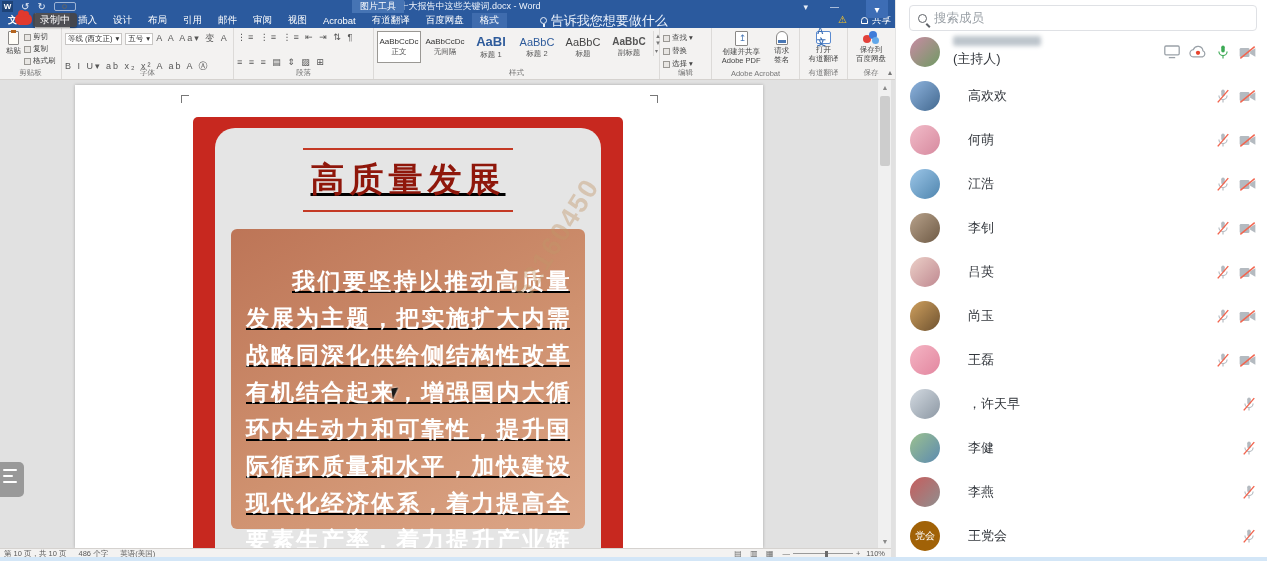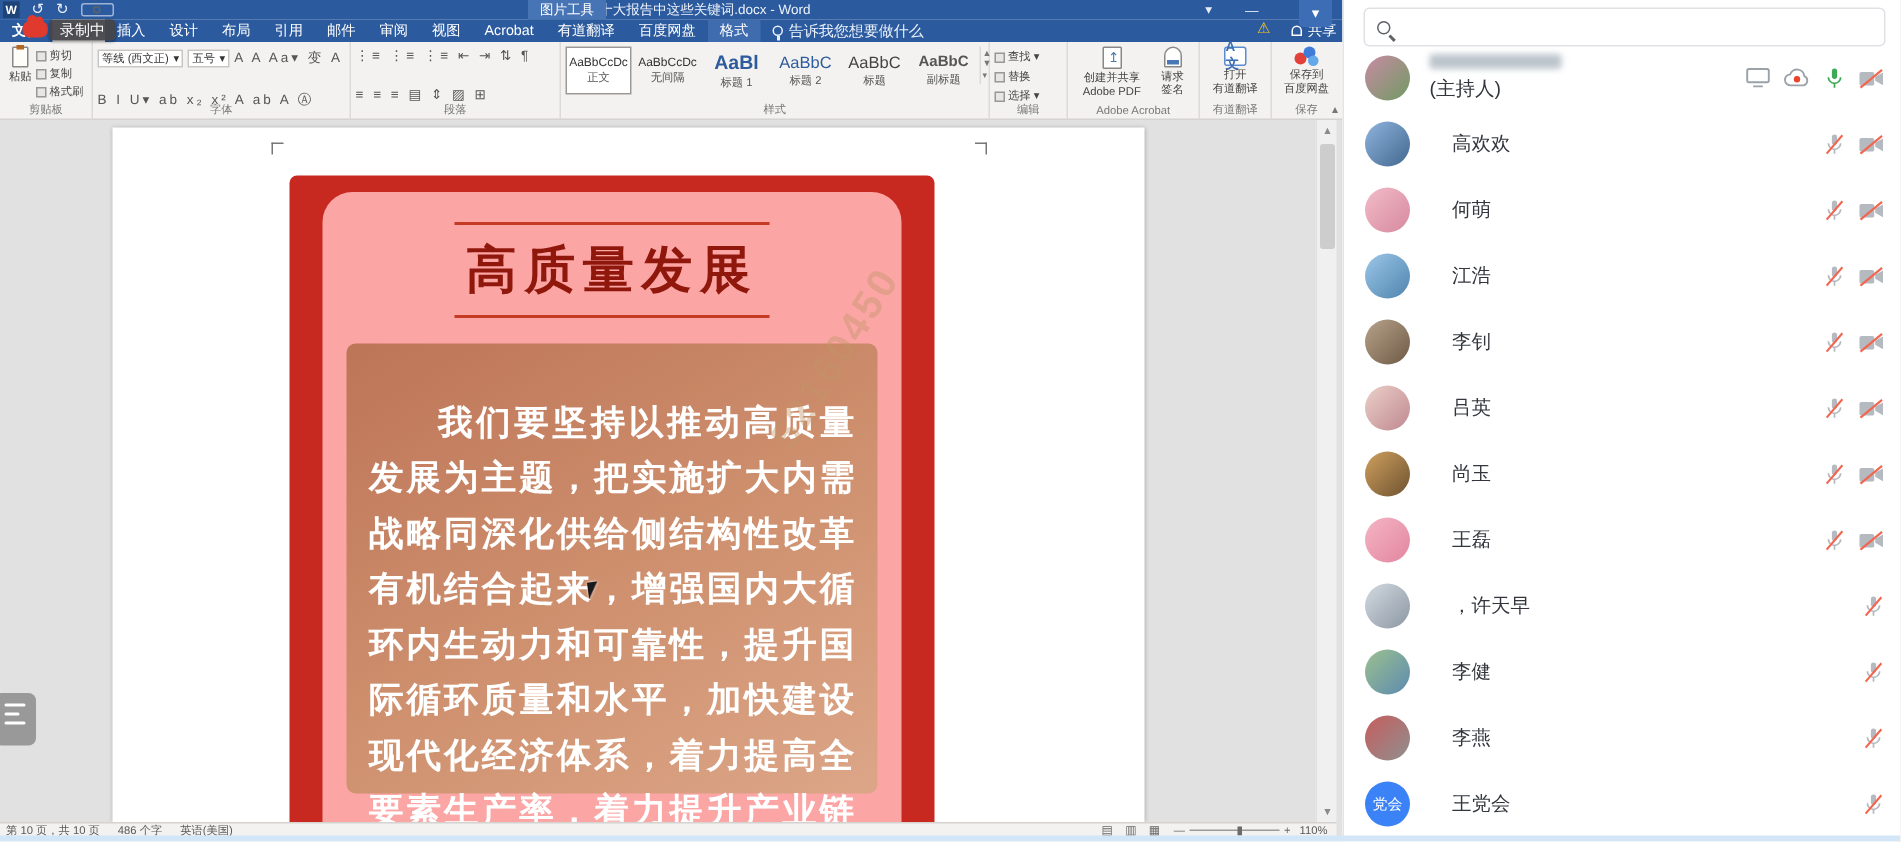--- a/index.html
+++ b/index.html
@@ -19,21 +19,21 @@
   .doc-title { position:absolute; left:0; right:0; text-align:center; font-size:9px; color:#eef3fb; pointer-events:none; }
   .ctx-group { position:absolute; left:352px; top:0; height:13px; padding:0 8px; background:#4674b4; color:#fff; font-size:9px; display:flex; align-items:center; }
   .tb-right { position:absolute; right:56px; top:0; height:13px; display:flex; align-items:center; gap:22px; color:#e8eef7; font-size:9px; }
 
   
   .tabrow { position:absolute; left:0; top:13px; width:895px; height:15px; background:#2b5a9e; display:flex; align-items:stretch; color:#fff; font-size:9.5px; }
   .tab { padding:0 8px; display:flex; align-items:center; white-space:nowrap; }
   .tab.file { background:#2b5a9e; font-weight:bold; }
   .tab.active-home { background:#f3f2f1; color:#2b579a; }
   .tab.ctx { background:#3f6cae; }
-  .tellme { display:flex; align-items:center; gap:4px; padding:0 8px; color:#e9f0fa; font-size:10px; white-space:nowrap; }
+  .tellme { display:flex; align-items:center; gap:4px; padding:0 8px; color:#e9f0fa; font-size:13px; white-space:nowrap;margin-left:25px; }
   .bulb { width:7px; height:7px; border:1px solid #e9f0fa; border-radius:50%; position:relative; }
   .bulb:after { content:""; position:absolute; left:2px; top:6px; width:2px; height:3px; background:#e9f0fa; }
   .share-btn { position:absolute; right:4px; top:14px; display:flex; align-items:center; gap:4px; color:#fff; font-size:9.5px; }
   .person-ic { width:7px; height:7px; border:1px solid #fff; border-radius:50% 50% 0 0; position:relative; }
   .warn-ic { position:absolute; right:48px; top:15px; color:#f7c325; font-size:10px; line-height:10px; }
   .overlay-chevron { position:absolute; left:866px; top:0; width:22px; height:18px; background:#3d6db5; border-radius:0 0 3px 3px; color:#fff; display:flex; align-items:center; justify-content:center; font-size:10px; }
 
   
   .rec-cloud { position:absolute; left:15px; top:14px; width:17px; height:11px; background:#e0392e; border-radius:5px; z-index:6; }
   .rec-cloud:before { content:""; position:absolute; left:3px; top:-4px; width:7px; height:7px; background:#e0392e; border-radius:50%; }
@@ -78,21 +78,21 @@
   .bd-ic .c2 { left:6px; top:0; width:8px; height:8px; background:#3f7bd9; }
   .bd-ic .c3 { left:9px; top:6px; width:7px; height:7px; background:#62a8ea; }
 
   
   .doc-area { position:absolute; left:0; top:80px; width:877px; height:468px; background:#e1e1e1; overflow:hidden; }
   .page { position:absolute; left:75px; top:5px; width:688px; height:463px; background:#fff; box-shadow:0 0 3px rgba(0,0,0,.25); }
   .cmark { position:absolute; width:8px; height:8px; }
   .cmark.l { left:106px; top:10px; border-left:1px solid #777; border-top:1px solid #777; }
   .cmark.r { left:575px; top:10px; border-right:1px solid #777; border-top:1px solid #777; }
   .poster { position:absolute; left:118px; top:32px; width:430px; height:440px; background:#c7281f; border-radius:5px 5px 0 0; overflow:hidden; }
-  .cream { position:absolute; left:22px; right:22px; top:11px; bottom:0; background:#fca5a5; border-radius:20px 20px 0 0; }
+  .cream { position:absolute; left:22px; right:22px; top:11px; bottom:0; background:#e5e5e5; border-radius:20px 20px 0 0;text-decoration:underline; }
   .ptitle-wrap { margin-top:20px; text-align:center; }
   .pline { width:210px; height:2px; background:#c43a25; margin:0 auto; }
   .ptitle { font-size:34px; font-weight:bold; color:#8f170b; letter-spacing:5px; margin:7px 0; font-family:"Liberation Serif","DejaVu Serif",serif; }
   .grad-box { margin:17px auto 0; width:354px; height:300px; border-radius:6px; background:linear-gradient(150deg,#bd7557 0%,#cf916f 55%,#dca688 100%); padding:34px 15px 0; }
   .grad-text { color:#fff; font-size:23px; line-height:37px; font-weight:bold; text-indent:2em; text-align:justify; letter-spacing:0.5px; }
   .watermark { position:absolute; left:288px; top:92px; width:170px; transform:rotate(-58deg); font-size:27px; font-weight:bold; color:rgba(193,150,105,.42); letter-spacing:2px; pointer-events:none; }
   .cursor { position:absolute; left:392px; top:308px; width:0; height:0; border-left:7px solid #1a1a1a; border-bottom:11px solid transparent; filter:drop-shadow(0 0 1px #fff); transform:rotate(-8deg); }
 
   
   .vscroll { position:absolute; left:877px; top:80px; width:14px; height:468px; background:#f0f0f0; border-left:1px solid #e0e0e0; }
@@ -571,32 +571,33 @@
         <div class="picons">
           <svg width="14" height="16" viewBox="0 0 24 26">
               <rect x="9" y="2" width="6" height="12" rx="3" fill="#b4bac0"></rect>
               <path d="M5 12c0 4 3.1 7 7 7s7-3 7-7" fill="none" stroke="#b4bac0" stroke-width="2"></path>
               <line x1="12" y1="19" x2="12" y2="24" stroke="#b4bac0" stroke-width="2"></line>
               <line x1="3" y1="24" x2="21" y2="3" stroke="#f2654f" stroke-width="2.4"></line>
             </svg>
         </div>
       </div>
       <div class="prow" style="top:514px">
-        <div class="avatar" style="background: #3b82f6;">党会</div>
+        <div class="avatar" style="background: #a16207;">党会</div>
         <span class="pname">王党会</span>
         <div class="picons">
           <svg width="14" height="16" viewBox="0 0 24 26">
               <rect x="9" y="2" width="6" height="12" rx="3" fill="#b4bac0"></rect>
               <path d="M5 12c0 4 3.1 7 7 7s7-3 7-7" fill="none" stroke="#b4bac0" stroke-width="2"></path>
               <line x1="12" y1="19" x2="12" y2="24" stroke="#b4bac0" stroke-width="2"></line>
               <line x1="3" y1="24" x2="21" y2="3" stroke="#f2654f" stroke-width="2.4"></line>
             </svg>
         </div>
       </div>
     </div>
 
     <div class="search-wrap">
       <span class="mag"></span>
+      <input class="search-input" placeholder="搜索成员" style="">
     </div>
   </div>
 
   <div class="bottom-strip"></div>
 </div>
 
 </body></html>

